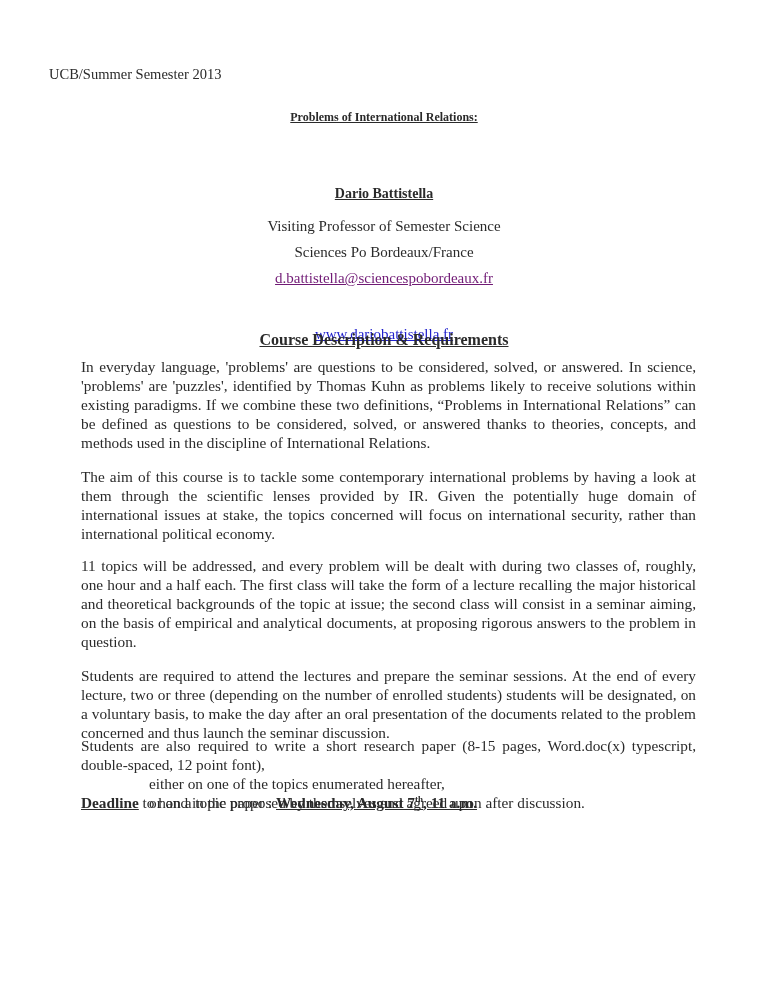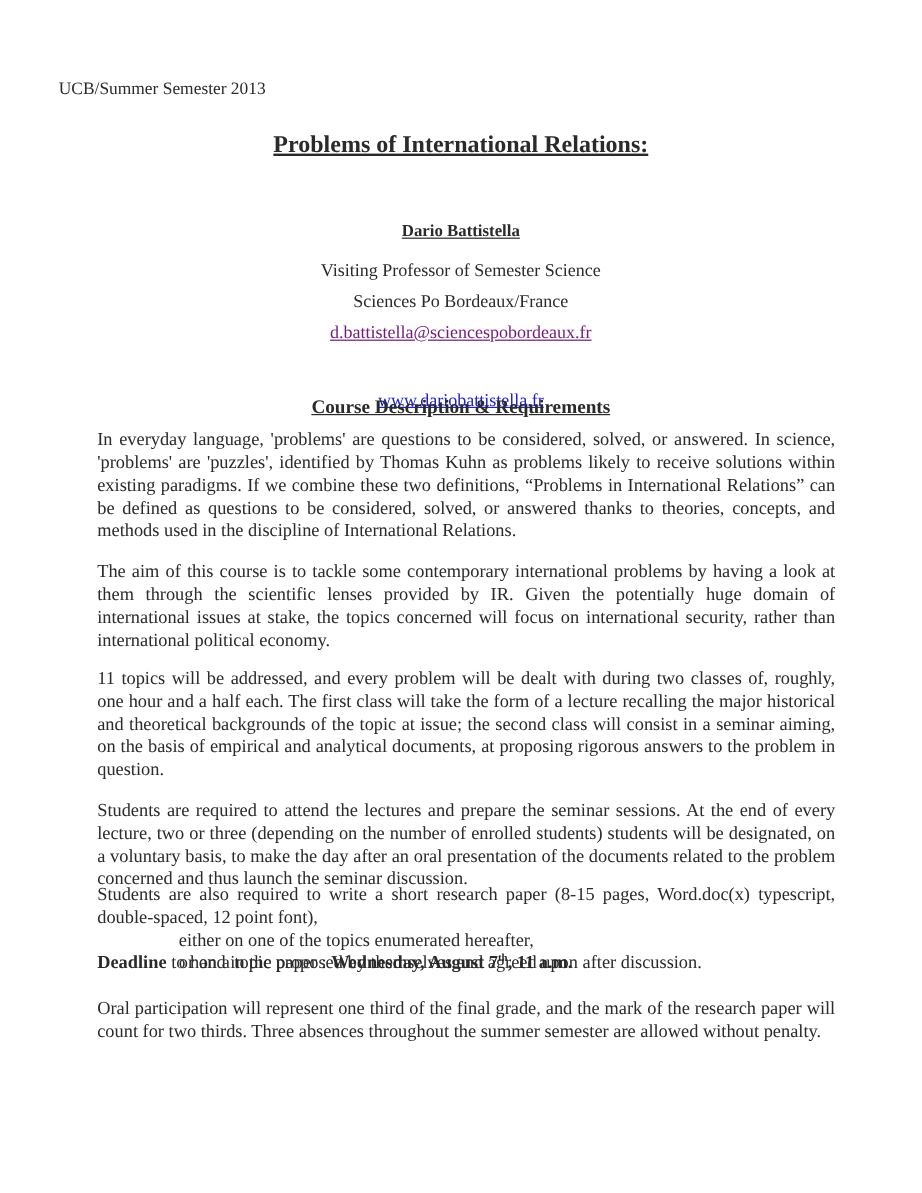--- a/index.html
+++ b/index.html
@@ -4,21 +4,21 @@
 <style>
   html, body { margin: 0; padding: 0; background: #ffffff; }
   body {
     width: 768px; height: 994px; position: relative; overflow: hidden;
     font-family: "Liberation Serif", "DejaVu Serif", serif;
     color: #2a2a2a;
     font-size: 15.3px;
   }
   .page { position: absolute; left: 0; top: 0; width: 672px; height: 994px; }
   .header-line { position: absolute; left: 49px; top: 66px; font-size: 14.5px; }
-  .title { position: absolute; left: 0; width: 768px; text-align: center; font-weight: bold; font-size: 20px; text-decoration: underline; }
+  .title { position: absolute; left: 0; width: 768px; text-align: center; font-weight: bold; font-size: 12px; text-decoration: underline; }
   .title1 { top: 110px; }
   .title2 { top: 137px; }
   .author { position: absolute; left: 0; width: 768px; top: 186px; text-align: center; font-weight: bold; font-size: 14px; text-decoration: underline; }
   .info { position: absolute; left: 0; width: 768px; text-align: center; font-size: 15px; }
   .info1 { top: 218px; }
   .info2 { top: 244px; }
   .info3 { top: 270px; color: #701a75; text-decoration: underline; }
   .info4 { top: 297px; color: #2020cc; text-decoration: underline; margin-top: 29px; }
   .section-head { position: absolute; left: 0; width: 768px; top: 331px; text-align: center; font-weight: bold; font-size: 16px; text-decoration: underline; }
   .para {
@@ -26,21 +26,21 @@
     text-align: justify; line-height: 19px; font-size: 15.3px;
     margin: 0;
   }
   .p1 { top: 357px; }
   .p2 { top: 467px; }
   .p3 { top: 556px; }
   .p4 { top: 666px; }
   .p5 { top: 736px; }
   .indent { padding-left: 68px; display: block; text-align: left; }
   .deadline { position: absolute; left: 81px; top: 793px; font-size: 15.3px; line-height: 19px; }
-  .u { font-weight: bold; }
+  .u { text-decoration: underline; font-weight: bold; }
   sup { font-size: 9px; line-height: 0; }
   .p6 { top: 831px; }
 </style>
 </head>
 <body>
 
 <div class="page">
   <div class="header-line">UCB/Summer Semester 2013</div>
 
   <div class="title title1">Problems of International Relations:</div>
@@ -61,14 +61,13 @@
   <div class="para p5">
     <span>Students are also required to write a short research paper (8-15 pages, Word.doc(x) typescript, double-spaced, 12 point font),</span>
     <span class="indent">either on one of the topics enumerated hereafter,</span>
     <span class="indent">or on a topic proposed by themselves and agreed upon after discussion.</span>
   </div>
 
   <div class="deadline">
     <span class="u">Deadline</span><span> to hand in the paper : </span><span class="u"><span>Wednesday, August 7</span><sup>th</sup><span>, 11 a.m. </span></span>
   </div>
 
-  <p class="para p6">Oral participation will represent one third of the final grade, and the mark of the research paper will count for two thirds. Three absences throughout the summer semester are allowed without penalty.</p>
 </div>
 
 </body></html>

